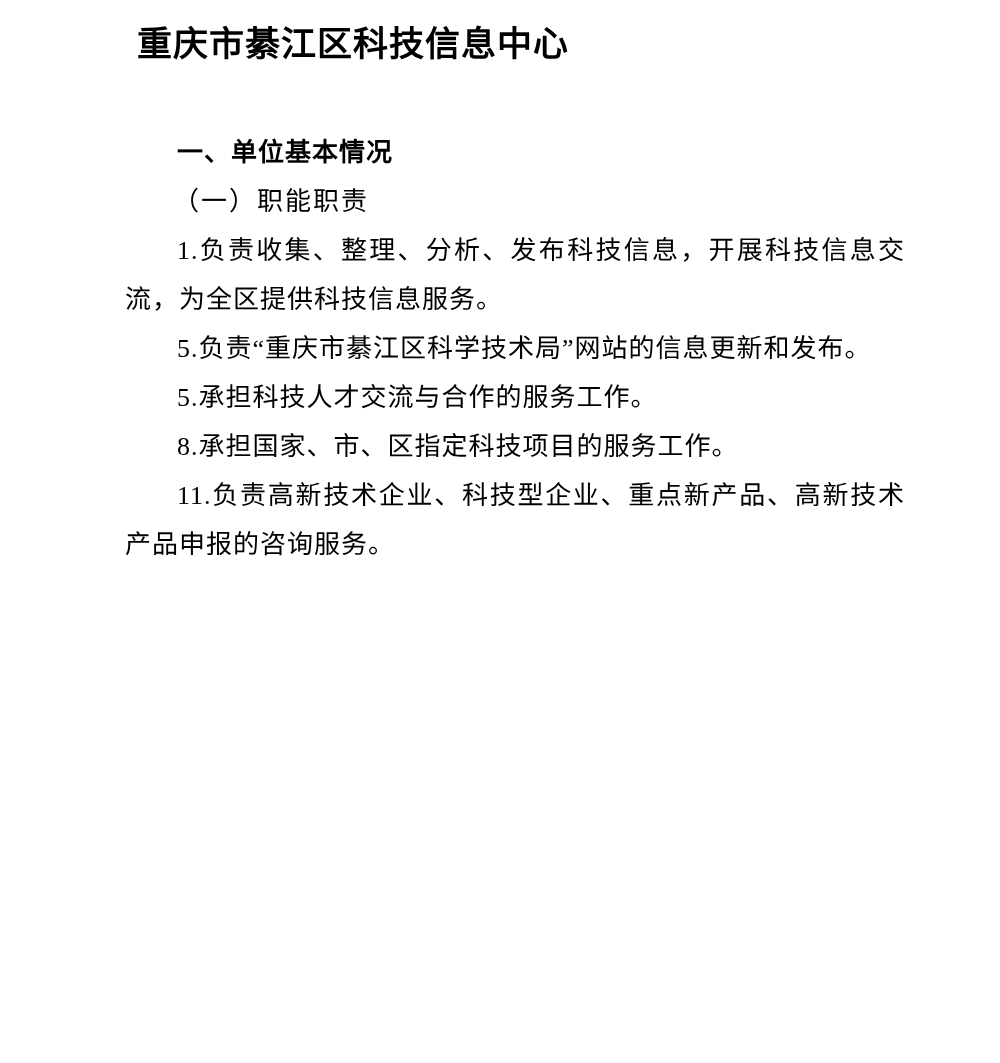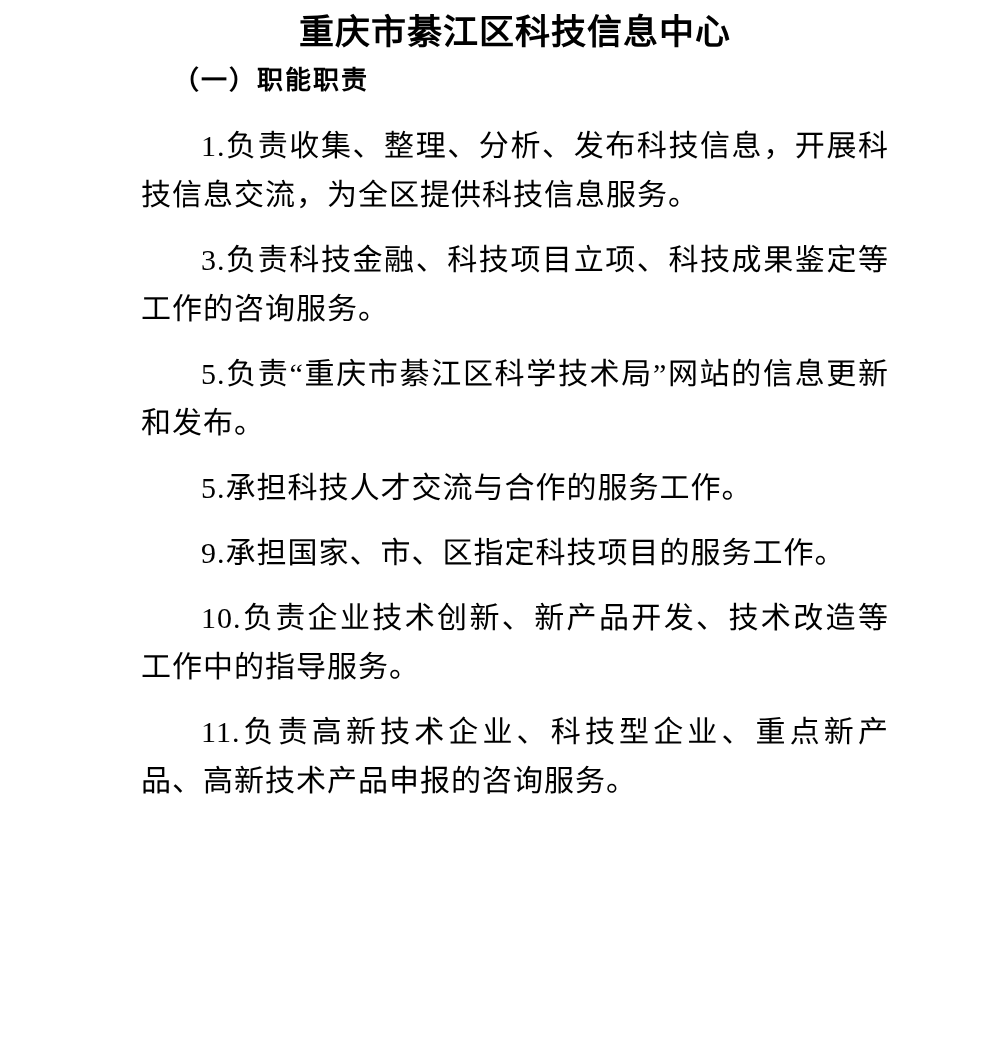--- a/index.html
+++ b/index.html
@@ -15,67 +15,66 @@
     color: #000000;
   }
   .page {
     box-sizing: border-box;
     width: 1000px;
     height: 1063px;
     padding: 10px 95px 0 125px;
     background: #ffffff;
   }
   .doc-title {
-    text-align: center;
+    text-align: left;
     font-family: "Liberation Serif", "DejaVu Serif", serif;
     font-weight: 700;
     font-size: 35px;
     line-height: 46px;
     letter-spacing: 1px;
-    margin: 0;
+    margin: 12px;
   }
   .section-heading {
     font-family: "Liberation Sans", "DejaVu Sans", sans-serif;
     font-weight: 700;
     font-size: 26px;
     line-height: 49px;
     margin: 60px 0 0 0;
     text-indent: 2em;
     letter-spacing: 1px;
   }
   .subsection-heading {
     font-family: "Liberation Serif", "DejaVu Serif", serif;
-    font-weight: 700;
+    font-weight: 400;
     font-size: 26px;
     line-height: 49px;
     margin: 0;
     text-indent: 1.85em;
     letter-spacing: 2px;
   }
   .body-para {
     font-family: "Liberation Serif", "DejaVu Serif", serif;
-    font-size: 30px;
+    font-size: 26px;
     line-height: 49px;
     letter-spacing: 1px;
-    margin: 16px;
+    margin: 0;
     text-indent: 2em;
     text-align: justify;
   }
 </style>
 </head>
 <body>
 
 <div class="page">
 
   <h1 class="doc-title">重庆市綦江区科技信息中心</h1>
 
+  <h2 class="section-heading">一、单位基本情况</h2>
 
   <h3 class="subsection-heading">（一）职能职责</h3>
 
   <p class="body-para">1.负责收集、整理、分析、发布科技信息，开展科技信息交流，为全区提供科技信息服务。</p>
-  <p class="body-para">3.负责科技金融、科技项目立项、科技成果鉴定等工作的咨询服务。</p>
   <p class="body-para">5.负责“重庆市綦江区科学技术局”网站的信息更新和发布。</p>
   <p class="body-para">5.承担科技人才交流与合作的服务工作。</p>
-  <p class="body-para">9.承担国家、市、区指定科技项目的服务工作。</p>
-  <p class="body-para">10.负责企业技术创新、新产品开发、技术改造等工作中的指导服务。</p>
+  <p class="body-para">8.承担国家、市、区指定科技项目的服务工作。</p>
   <p class="body-para">11.负责高新技术企业、科技型企业、重点新产品、高新技术产品申报的咨询服务。</p>
 
 </div>
 
 </body></html>

